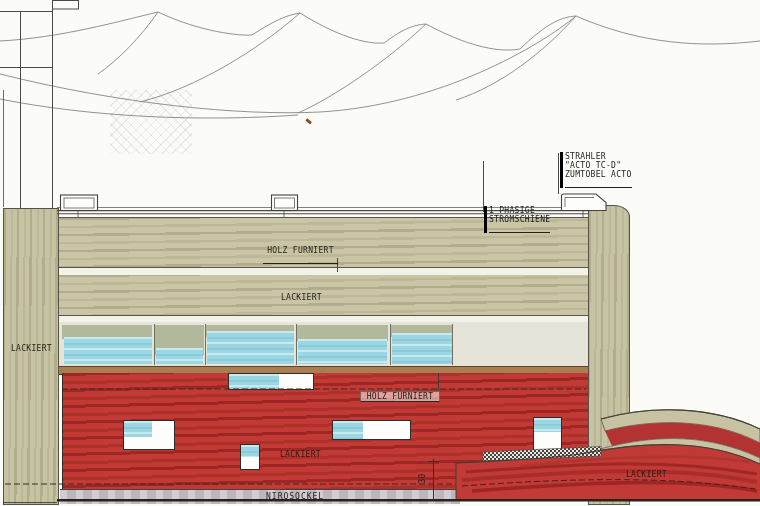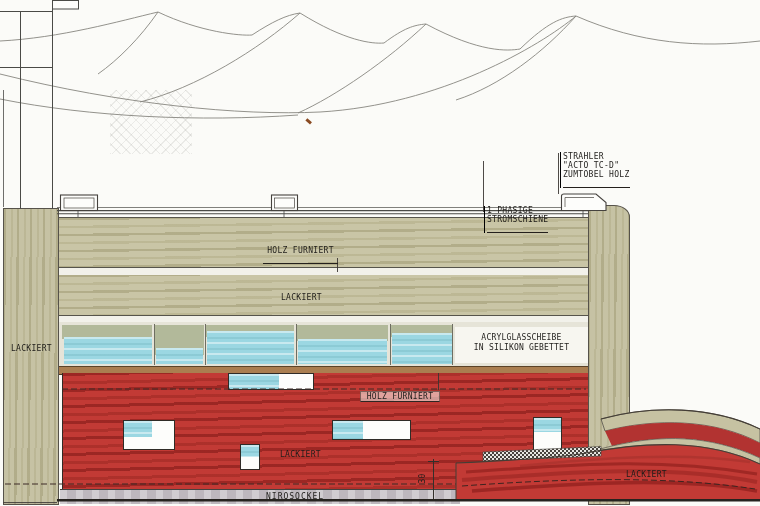--- a/index.html
+++ b/index.html
@@ -8,21 +8,21 @@
     background:#fbfbf8;
     font-family:"DejaVu Sans Mono","Liberation Mono",monospace;
     color:#1f1d1a;
   }
   .abs{position:absolute;}
   .lbl{
     position:absolute;font-size:8px;line-height:9px;letter-spacing:.3px;
     color:#1f1d1a;white-space:nowrap;z-index:12;
   }
   .und{border-bottom:1.1px solid #24201c;padding-bottom:8px;}
-  .lead-left{border-left:1px solid #000000;padding-left:2px;}
+  .lead-left{border-left:3px solid #000000;padding-left:2px;}
   
   .tex-beige-h{
     background-color:#c9c5a6;
     background-image:repeating-linear-gradient(179.2deg,
       rgba(146,140,98,.42) 0 2.5px, rgba(0,0,0,0) 2.5px 8px,
       rgba(163,157,114,.33) 8px 10.5px, rgba(0,0,0,0) 10.5px 16px);
   }
   .tex-beige-v{
     background-color:#c6c2a4;
     background-image:repeating-linear-gradient(90.6deg,
@@ -208,32 +208,27 @@
   </svg>
 
   <div class="lbl lead-left" style="left:484px;top:160px;margin-top:46px;">
     <div>1 PHASIGE</div>
     <div class="und">STROMSCHIENE</div>
   </div>
 
   <div class="lbl lead-left" style="left:560px;top:152px;">
     <div>STRAHLER</div>
     <div>"ACTO TC-D"</div>
-    <div class="und">ZUMTOBEL HOLZ</div>
+    <div class="und">ZUMTOBEL ACTO</div>
   </div>
 
   <div class="lbl und" style="left:263px;top:246px;width:75px;text-align:center;">HOLZ FURNIERT</div>
 
   <div class="lbl" style="left:281px;top:293px;">LACKIERT</div>
 
-  <div class="abs" style="left:455px;top:327px;width:133px;height:36px;background:#f7f6f0;z-index:11;
-              text-align:center;font-size:8px;line-height:10px;letter-spacing:.2px;padding-top:6px;box-sizing:border-box;">
-    <div>ACRYLGLASSCHEIBE</div>
-    <div>IN SILIKON GEBETTET</div>
-  </div>
 
   <div class="lbl" style="left:360px;top:391px;width:78px;text-align:center;
               background:rgba(250,248,242,.55);border:1px solid rgba(55,45,40,.55);
               border-bottom:1.3px solid #2c2622;">HOLZ FURNIERT</div>
 
   <div class="lbl" style="left:280px;top:450px;">LACKIERT</div>
 
   <div class="lbl" style="left:11px;top:344px;">LACKIERT</div>
 
   <div class="lbl" style="left:626px;top:470px;">LACKIERT</div>

